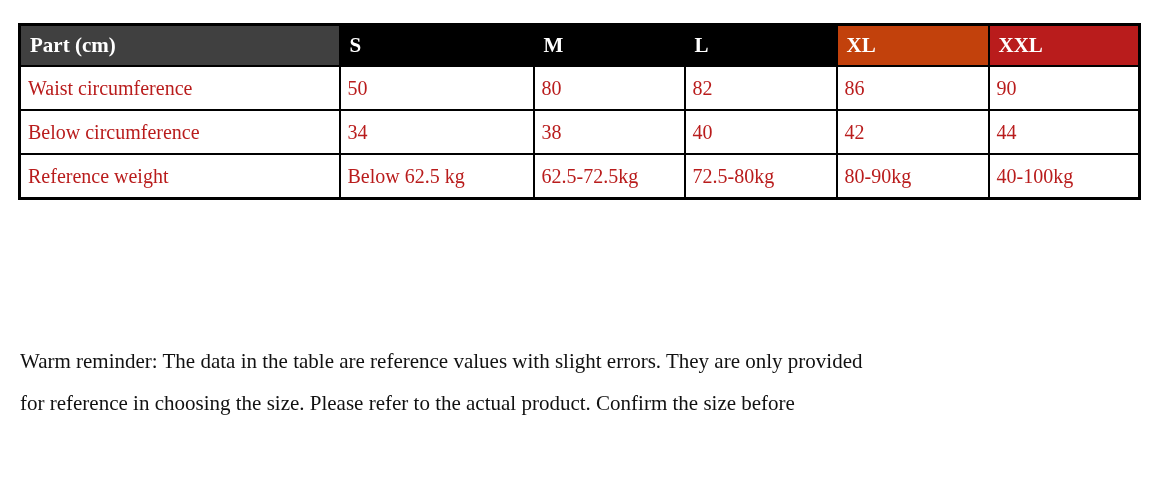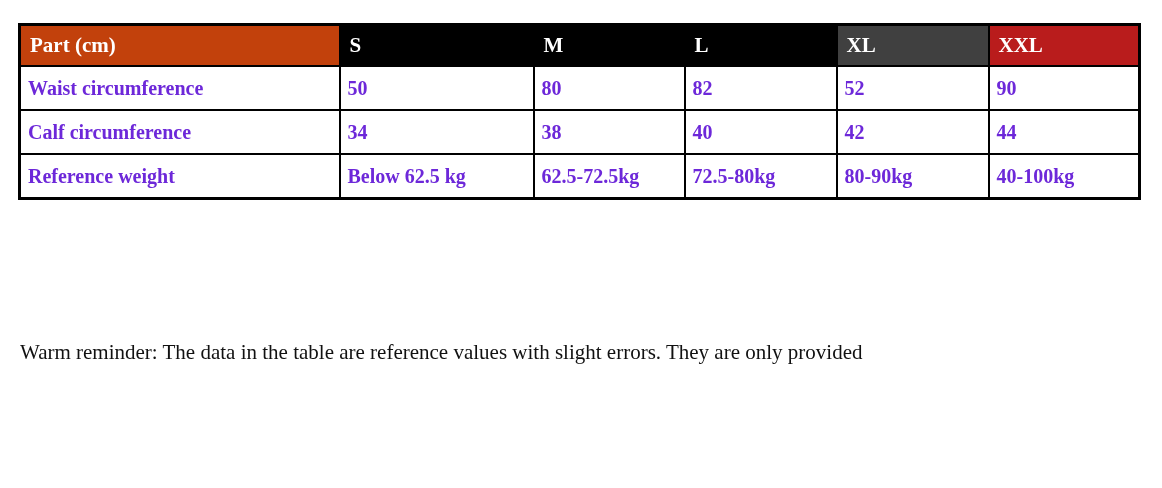--- a/index.html
+++ b/index.html
@@ -46,27 +46,26 @@
     overflow: hidden;
   }
   table.size-chart td {
     font-size: 20px;
     height: 42px;
     padding: 0 0 0 7px;
     border: 2px solid #000000;
     vertical-align: middle;
     white-space: nowrap;
     overflow: hidden;
-    color: #6d28d9;
-    font-weight: bold;
+    color: #b91c1c;
   }
   .reminder {
     position: absolute;
     left: 20px;
-    top: 331px;
+    top: 340px;
     width: 1120px;
     font-size: 21px;
     line-height: 42px;
     color: #111111;
   }
 </style>
 </head>
 <body style="background: rgb(255, 255, 255);">
 
 <div class="page">
@@ -75,53 +74,54 @@
     <colgroup>
       <col class="c0">
         <col class="c1">
         <col class="c2">
         <col class="c3">
         <col class="c4">
         <col class="c5">
     </colgroup>
     <thead>
       <tr id="header-row">
-          <th style="background: #c2410c; color: rgb(255, 255, 255);">Part (cm)</th>
+          <th style="background: #404040; color: rgb(255, 255, 255);">Part (cm)</th>
           <th style="background: rgb(0, 0, 0); color: rgb(255, 255, 255);">S</th>
           <th style="background: rgb(0, 0, 0); color: rgb(255, 255, 255);">M</th>
           <th style="background: rgb(0, 0, 0); color: rgb(255, 255, 255);">L</th>
-          <th style="background: #404040; color: rgb(255, 255, 255);">XL</th>
+          <th style="background: #c2410c; color: rgb(255, 255, 255);">XL</th>
           <th style="background: #b91c1c; color: rgb(255, 255, 255);">XXL</th>
         </tr>
     </thead>
     <tbody id="table-body">
         <tr>
           <td>Waist circumference</td>
           <td>50</td>
           <td>80</td>
           <td>82</td>
-          <td>52</td>
+          <td>86</td>
           <td>90</td>
         </tr>
         <tr>
-          <td>Calf circumference</td>
+          <td>Below circumference</td>
           <td>34</td>
           <td>38</td>
           <td>40</td>
           <td>42</td>
           <td>44</td>
         </tr>
         <tr>
           <td>Reference weight</td>
           <td>Below 62.5 kg</td>
           <td>62.5-72.5kg</td>
           <td>72.5-80kg</td>
           <td>80-90kg</td>
           <td>40-100kg</td>
         </tr>
       </tbody>
   </table>
 
   <div id="note" class="reminder">
       <div>Warm reminder: The data in the table are reference values with slight errors. They are only provided</div>
+      <div>for reference in choosing the size. Please refer to the actual product. Confirm the size before</div>
     </div>
 
 </div>
 
 </body></html>

